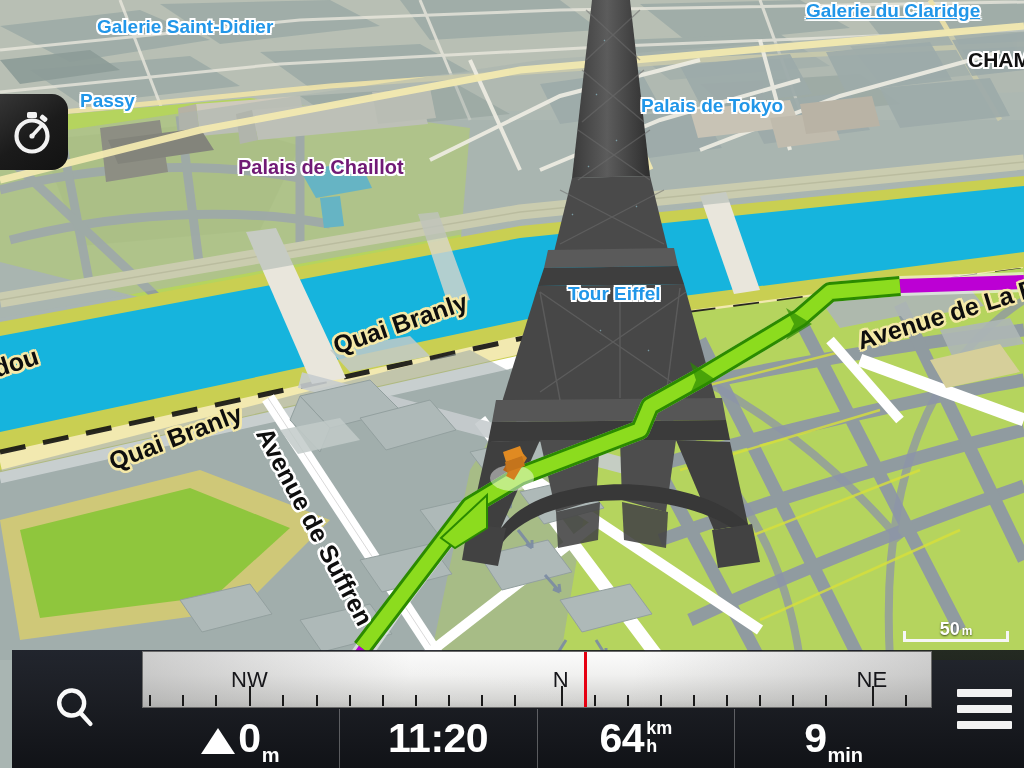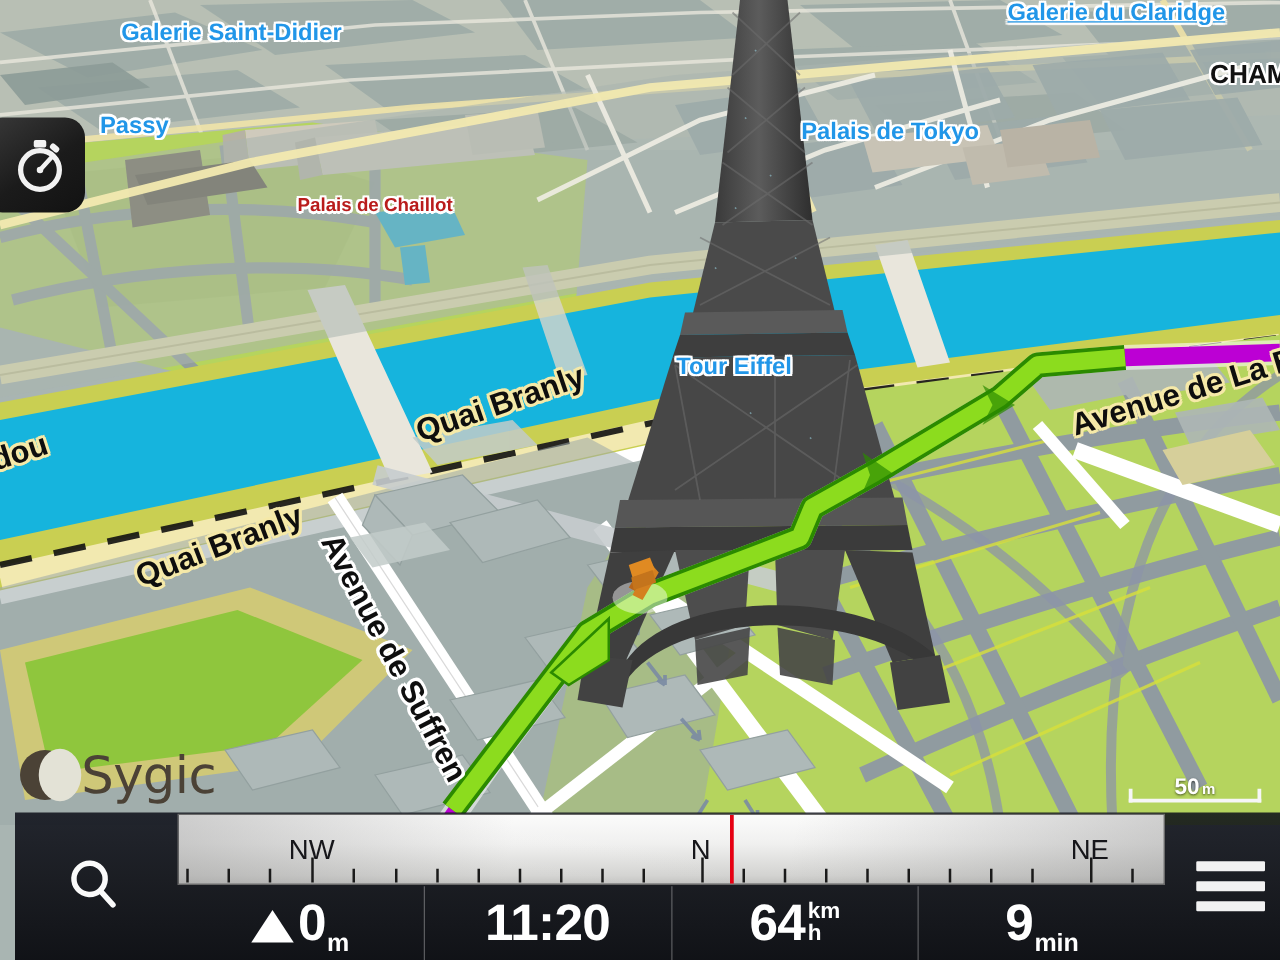--- a/index.html
+++ b/index.html
@@ -9,21 +9,21 @@
   
   #map{position:absolute;inset:0;overflow:hidden;}
   .mapsvg{position:absolute;left:0;top:0;width:1024px;height:768px;}
 
   
   .poi{position:absolute;white-space:nowrap;font-weight:bold;pointer-events:none;}
   .poi-blue{color:#2196e8;font-size:19px;
     text-shadow:
       -1.6px -1.6px 0 #fff, 1.6px -1.6px 0 #fff, -1.6px 1.6px 0 #fff, 1.6px 1.6px 0 #fff,
       0 -1.8px 0 #fff, 0 1.8px 0 #fff, -1.8px 0 0 #fff, 1.8px 0 0 #fff;}
-  .poi-green{color:#b91c1c;font-size:15px;
+  .poi-green{color:#701a75;font-size:20px;
     text-shadow:
       -1.6px -1.6px 0 #fff, 1.6px -1.6px 0 #fff, -1.6px 1.6px 0 #fff, 1.6px 1.6px 0 #fff,
       0 -1.8px 0 #fff, 0 1.8px 0 #fff, -1.8px 0 0 #fff, 1.8px 0 0 #fff;}
   .poi-dark{color:#111;font-size:21px;
     text-shadow:
       -1.6px -1.6px 0 #fff, 1.6px -1.6px 0 #fff, -1.6px 1.6px 0 #fff, 1.6px 1.6px 0 #fff,
       0 -1.8px 0 #fff, 0 1.8px 0 #fff, -1.8px 0 0 #fff, 1.8px 0 0 #fff;}
   .street{position:absolute;white-space:nowrap;font-weight:bold;color:#0e0e0e;
     font-size:25px;pointer-events:none;transform-origin:0 50%;
     text-shadow:
@@ -345,43 +345,39 @@
         <polygon points="503,452 520,446 524,456 506,462" fill="#e08a22"></polygon>
         <polygon points="505,462 522,456 525,466 507,472" fill="#c4741c"></polygon>
       </g>
     </svg>
 
     <div class="poi poi-blue" style="left:97px;top:16px;">Galerie Saint-Didier</div>
     <div class="poi poi-blue" style="left:80px;top:90px;">Passy</div>
     <div class="poi poi-blue" style="left:806px;top:0px;text-decoration:underline;">Galerie du Claridge</div>
     <div class="poi poi-blue" style="left:641px;top:95px;">Palais de Tokyo</div>
     <div class="poi poi-green" style="left:238px;top:156px;">Palais de Chaillot</div>
-    <div class="poi poi-blue" style="left:541px;top:283px;">Tour Eiffel</div>
+    <div class="poi poi-blue" style="left:568px;top:283px;">Tour Eiffel</div>
     <div class="poi poi-dark" style="left:968px;top:48px;">CHAM</div>
 
     <div class="street major" style="left:-6px;top:355px;transform:rotate(-18deg);">dou</div>
     <div class="street major" style="left:334px;top:332px;transform:rotate(-19deg);">Quai Branly</div>
     <div class="street major" style="left:110px;top:448px;transform:rotate(-21deg);">Quai Branly</div>
     <div class="street" style="left:263px;top:415px;transform:rotate(62deg);">Avenue de Suffren</div>
     <div class="street major" style="left:858px;top:327px;transform:rotate(-17deg);">Avenue de La B</div>
 
     <div id="timer-btn">
       <svg width="46" height="46" viewBox="0 0 46 46">
         <rect x="18" y="3" width="10" height="6" rx="1.6" fill="#f2f2f2"></rect>
         <rect x="31" y="7" width="8" height="5" rx="2" fill="#f2f2f2" transform="rotate(40 35 9)"></rect>
         <circle cx="23" cy="27" r="15.5" fill="none" stroke="#f2f2f2" stroke-width="4.2"></circle>
         <path d="M23 27 L33 16" stroke="#f2f2f2" stroke-width="3.6" stroke-linecap="round"></path>
         <circle cx="23" cy="27" r="2.6" fill="#f2f2f2"></circle>
       </svg>
     </div>
 
-    <div id="sygic-logo">
-      <div id="sygic-moon"></div>
-      <div id="sygic-word">Sygic</div>
-    </div>
 
     <div id="scale-bar">
       <div id="scale-text"><span>50</span><span class="u">m</span></div>
       <div id="scale-line"></div>
     </div>
   </div>
 
   <div id="bottom-bar">
     <div id="bottom-tint"></div>
 

